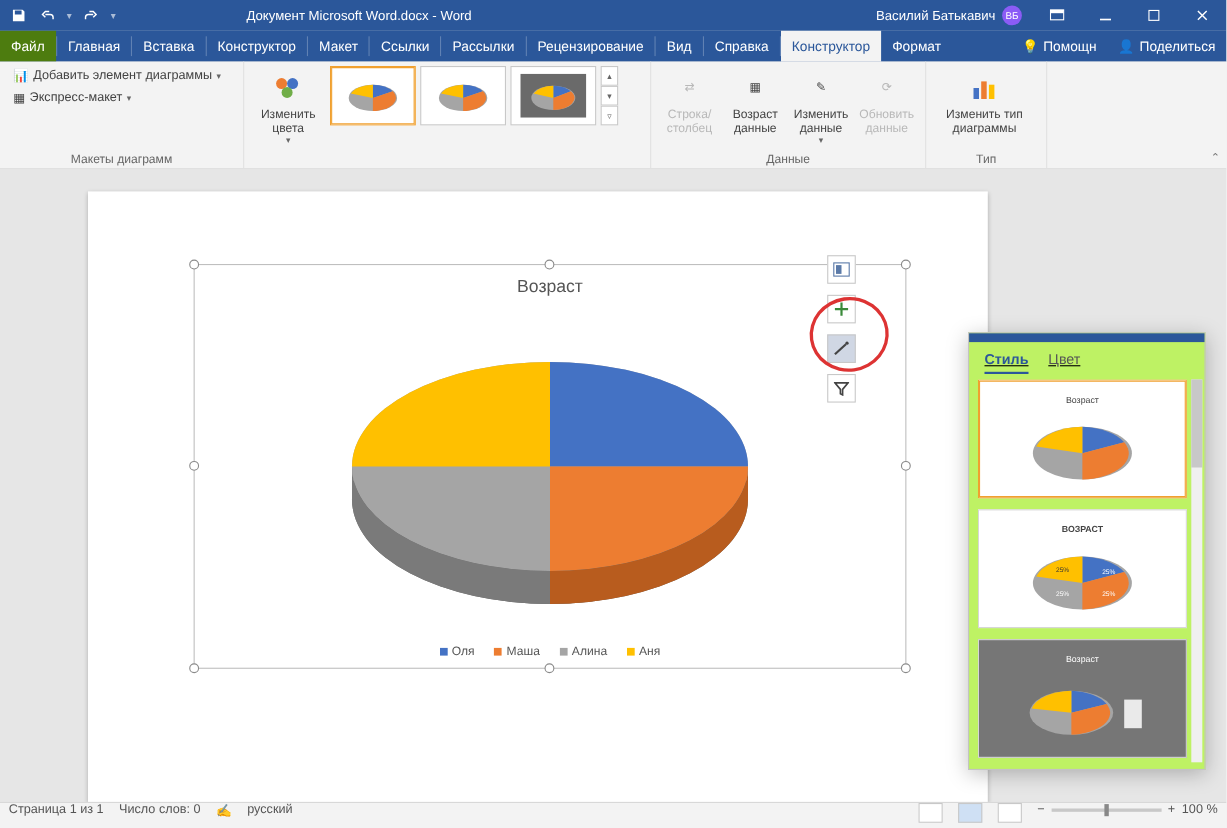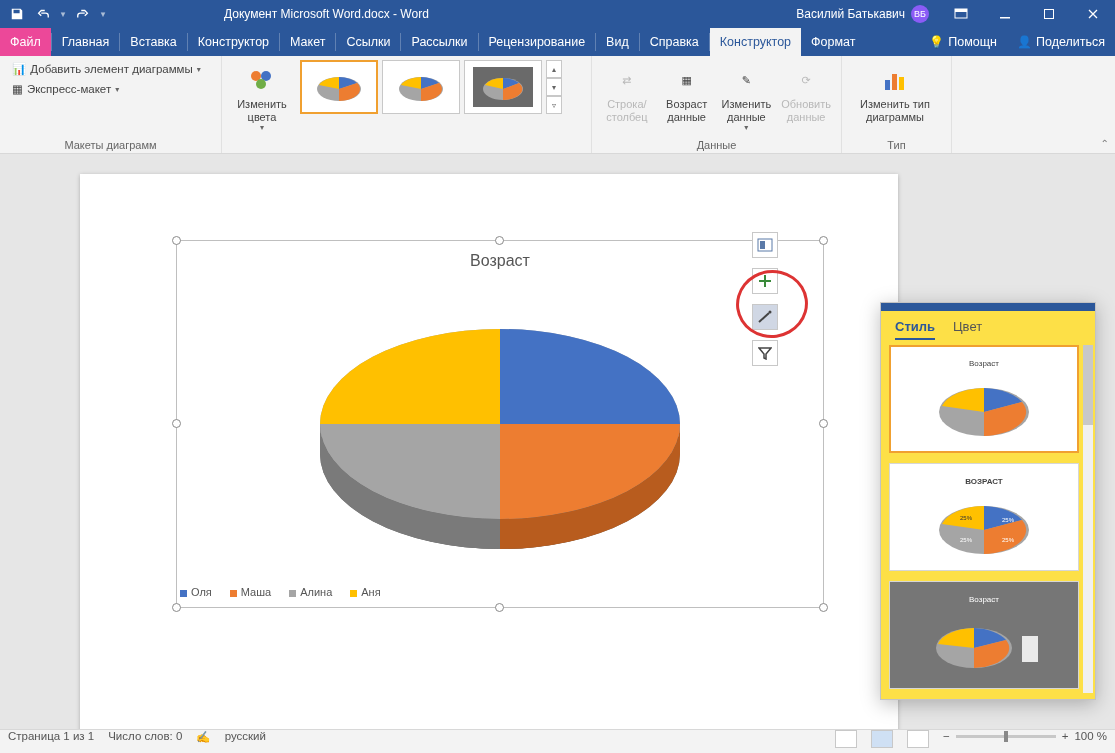--- a/index.html
+++ b/index.html
@@ -13,21 +13,21 @@
 .doc-title { flex: 0 0 auto; margin-left: 110px; }
 .title-spacer { flex: 1; }
 .user-area { display: flex; align-items: center; gap: 6px; padding: 0 10px; }
 .avatar { width: 18px; height: 18px; border-radius: 50%; background: #8b5cf6; font-size: 9px; display:flex;align-items:center;justify-content:center;color:#fff; }
 .win-btns { display: flex; }
 .win-btn { width: 44px; height: 28px; display: flex; align-items: center; justify-content: center; color: #fff; cursor: pointer; }
 
 
 .ribbon-tabs { height: 28px; background: #2b579a; display: flex; align-items: stretch; font-size: 12.5px; color: #fff; }
 .rtab { padding: 0 10px; display: flex; align-items: center; cursor: pointer; white-space: nowrap; }
-.rtab.file { background: #ec4899; }
+.rtab.file { background: #4d7c0f; }
 .rtab.active { background: #f3f3f3; color: #2b579a; }
 .tab-sep { width: 1px; background: rgba(255,255,255,.25); margin: 5px 0; }
 .rtab-right { margin-left: auto; display: flex; }
 .rtab-ico { margin-right: 4px; font-size: 12px; }
 
 
 .ribbon { height: 98px; background: #f3f3f3; border-bottom: 1px solid #d8d8d8; display: flex; position: relative; }
 .group { border-right: 1px solid #e1e1e1; padding: 4px 8px 2px; display: flex; flex-direction: column; justify-content: space-between; }
 .group-content { display: flex; align-items: flex-start; gap: 6px; }
 .group-label { text-align: center; font-size: 11px; color: #666; padding-top: 2px; }
@@ -49,31 +49,31 @@
 .chart-frame { position: absolute; left: 100px; top: 70px; width: 640px; height: 360px; }
 .sel-box { position: absolute; inset: -4px; border: 1px solid #bfbfbf; }
 .handle { position: absolute; width: 9px; height: 9px; background: #fff; border: 1px solid #8a8a8a; border-radius: 50%; }
 .handle.tl { left: -5px; top: -5px; } .handle.tr { right: -5px; top: -5px; }
 .handle.bl { left: -5px; bottom: -5px; } .handle.br { right: -5px; bottom: -5px; }
 .handle.tm { left: 50%; top: -5px; margin-left: -5px; } .handle.bm { left: 50%; bottom: -5px; margin-left: -5px; }
 .handle.ml { left: -5px; top: 50%; margin-top: -5px; } .handle.mr { right: -5px; top: 50%; margin-top: -5px; }
 
 .chart-title { text-align: center; font-size: 16px; color: #555; padding-top: 8px; }
 .pie-wrap { position: absolute; left: 110px; top: 50px; width: 420px; height: 260px; }
-.legend { position: absolute; left: 0; right: 0; bottom: 6px; display: flex; gap: 18px; font-size: 11px; color: #555; }
+.legend { position: absolute; left: 0; right: 0; bottom: 6px; display: flex; justify-content: center; gap: 18px; font-size: 11px; color: #555; }
 .legend span.sw { display:inline-block;width:7px;height:7px;margin-right:4px;vertical-align:middle; }
 
 
 .ctx-btns { position: absolute; left: 752px; top: 78px; display: flex; flex-direction: column; gap: 10px; }
 .ctx-btn { width: 26px; height: 26px; background: #fff; border: 1px solid #c8c8c8; display:flex;align-items:center;justify-content:center;cursor:pointer; }
 .ctx-btn.active { background: #d0d7e4; }
 .red-ring { position: absolute; left: 736px; top: 116px; width: 72px; height: 68px; border: 3px solid #d33; border-radius: 50%; transform: rotate(-8deg); pointer-events:none; }
 
 
-.flyout { position: absolute; top: 148px; left: 880px; width: 216px; height: 398px; background: #fde047; border: 1px solid #c3c3c3; box-shadow: 0 4px 18px rgba(0,0,0,.25); }
+.flyout { position: absolute; top: 148px; left: 880px; width: 216px; height: 398px; background: #bef264; border: 1px solid #c3c3c3; box-shadow: 0 4px 18px rgba(0,0,0,.25); text-decoration: underline; }
 .flyout-hdr { height: 8px; background: #2b579a; }
 .flyout-tabs { display: flex; gap: 18px; padding: 8px 14px 4px; font-size: 13px; }
 .ftab { color: #555; cursor: pointer; padding-bottom: 4px; }
 .ftab.active { color: #2b579a; border-bottom: 2px solid #2b579a; font-weight: 600; }
 .flyout-body { position: absolute; top: 42px; bottom: 6px; left: 8px; right: 16px; overflow: hidden; }
 .fthumb { border: 1px solid #d6d6d6; background: #fff; margin-bottom: 10px; height: 108px; display:flex;flex-direction:column;align-items:center;justify-content:center;cursor:pointer; position:relative; }
 .fthumb.selected { border: 1px solid #f0a030; box-shadow: 0 0 0 1px #f0a030 inset; }
 .fthumb .t-title { font-size: 8px; color: #444; margin-bottom: 2px; }
 .fscroll { position: absolute; right: 2px; top: 42px; bottom: 6px; width: 10px; background: #f0f0f0; }
 .fscroll .th { position: absolute; left: 0; right: 0; top: 0; height: 80px; background: #c8c8c8; }

